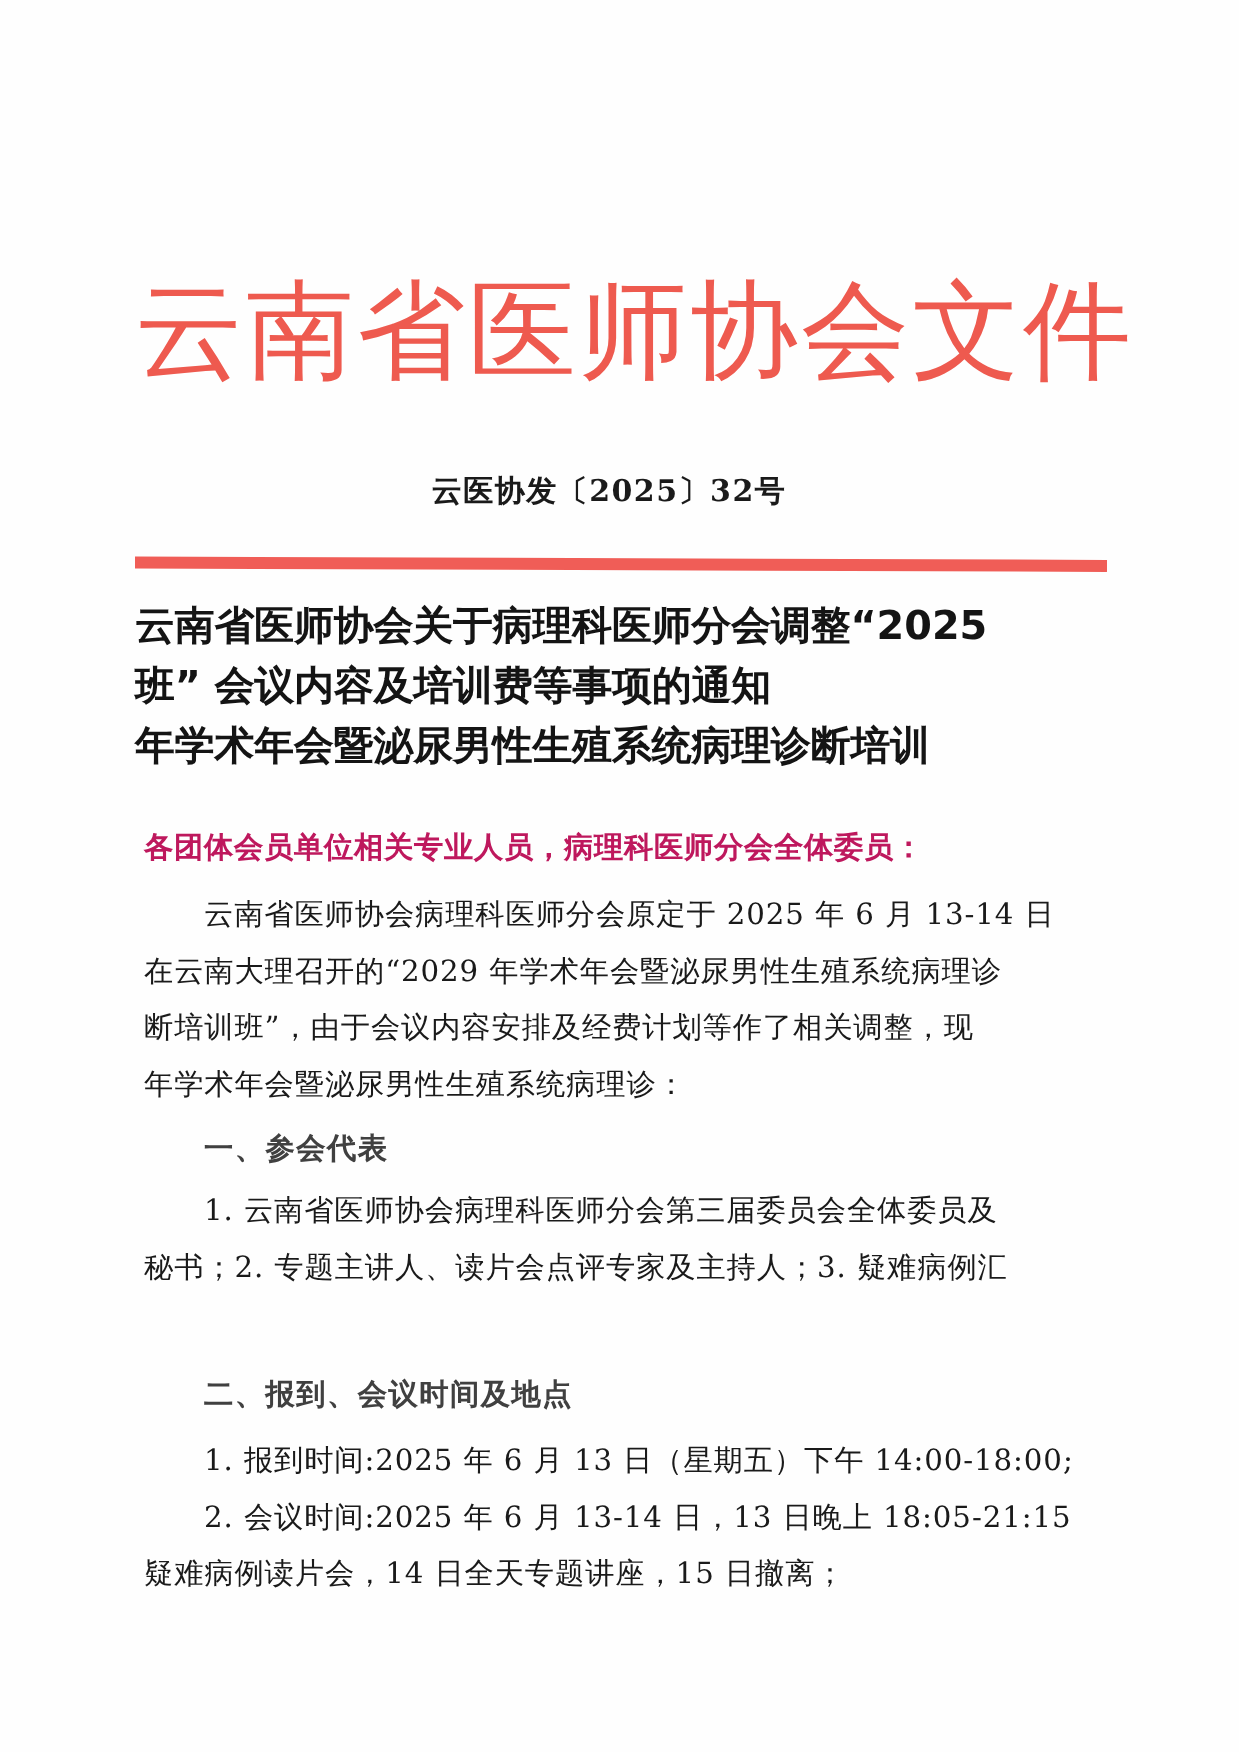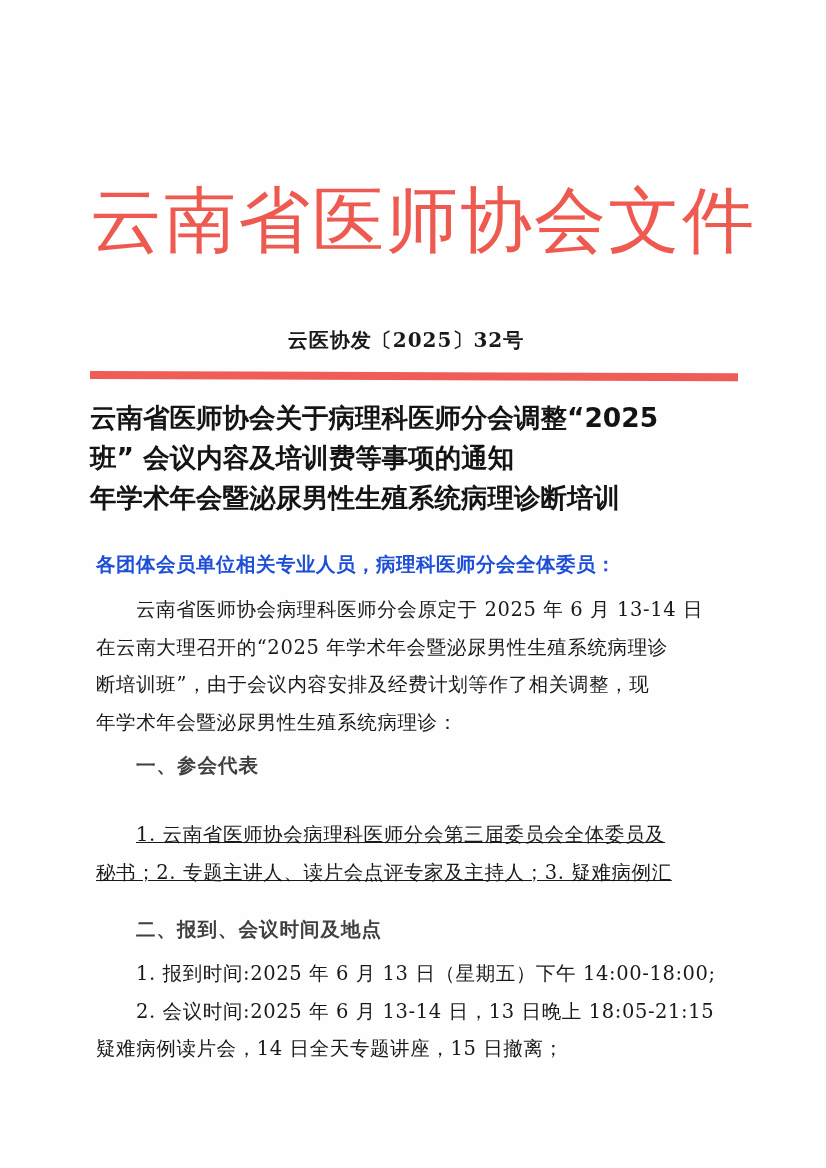--- a/index.html
+++ b/index.html
@@ -34,21 +34,21 @@
       font-size: 72px;
       line-height: 100px;
       letter-spacing: 2px;
       font-weight: normal;
       white-space: nowrap;
     }
     .doc-number {
       position: absolute;
       left: 0;
       width: 812px;
-      top: 326px;
+      top: 313px;
       text-align: center;
       font-family: "DejaVu Serif", "Liberation Serif", serif;
       font-weight: bold;
       font-size: 20px;
       line-height: 28px;
       color: #1a1a1a;
       letter-spacing: 1px;
     }
     .red-rule {
       position: absolute;
@@ -77,21 +77,21 @@
       white-space: nowrap;
     }
     .salutation {
       position: absolute;
       left: 96px;
       top: 550px;
       font-family: "DejaVu Serif", "Liberation Serif", serif;
       font-weight: bold;
       font-size: 19.5px;
       line-height: 30px;
-      color: #1d4ed8;
+      color: #be185d;
       white-space: nowrap;
       letter-spacing: 0.5px;
     }
     .body-text {
       position: absolute;
       left: 96px;
       width: 636px;
       font-family: "DejaVu Serif", "Liberation Serif", serif;
       font-size: 19.5px;
       line-height: 37.5px;
@@ -130,28 +130,28 @@
   <div class="title">
     <span class="line">云南省医师协会关于病理科医师分会调整“2025</span>
     <span class="line">班” 会议内容及培训费等事项的通知</span>
     <span class="line">年学术年会暨泌尿男性生殖系统病理诊断培训</span>
   </div>
 
   <div class="salutation">各团体会员单位相关专业人员，病理科医师分会全体委员：</div>
 
   <div class="body-text" style="top: 591px;">
     <span class="ln indent">云南省医师协会病理科医师分会原定于 2025 年 6 月 13-14 日</span>
-    <span class="ln">在云南大理召开的“2025 年学术年会暨泌尿男性生殖系统病理诊</span>
+    <span class="ln">在云南大理召开的“2029 年学术年会暨泌尿男性生殖系统病理诊</span>
     <span class="ln">断培训班”，由于会议内容安排及经费计划等作了相关调整，现</span>
     <span class="ln">年学术年会暨泌尿男性生殖系统病理诊：</span>
   </div>
 
   <div class="section-heading" style="top: 751px;">一、参会代表</div>
 
-  <div class="body-text" style="top: 816px; text-decoration: underline;">
+  <div class="body-text" style="top: 788px;">
     <span class="ln indent">1. 云南省医师协会病理科医师分会第三届委员会全体委员及</span>
     <span class="ln">秘书；2. 专题主讲人、读片会点评专家及主持人；3. 疑难病例汇</span>
   </div>
 
   <div class="section-heading" style="top: 915px;">二、报到、会议时间及地点</div>
 
   <div class="body-text" style="top: 955px;">
     <span class="ln indent">1. 报到时间:2025 年 6 月 13 日（星期五）下午 14:00-18:00;</span>
     <span class="ln indent">2. 会议时间:2025 年 6 月 13-14 日，13 日晚上 18:05-21:15</span>
     <span class="ln">疑难病例读片会，14 日全天专题讲座，15 日撤离；</span>

